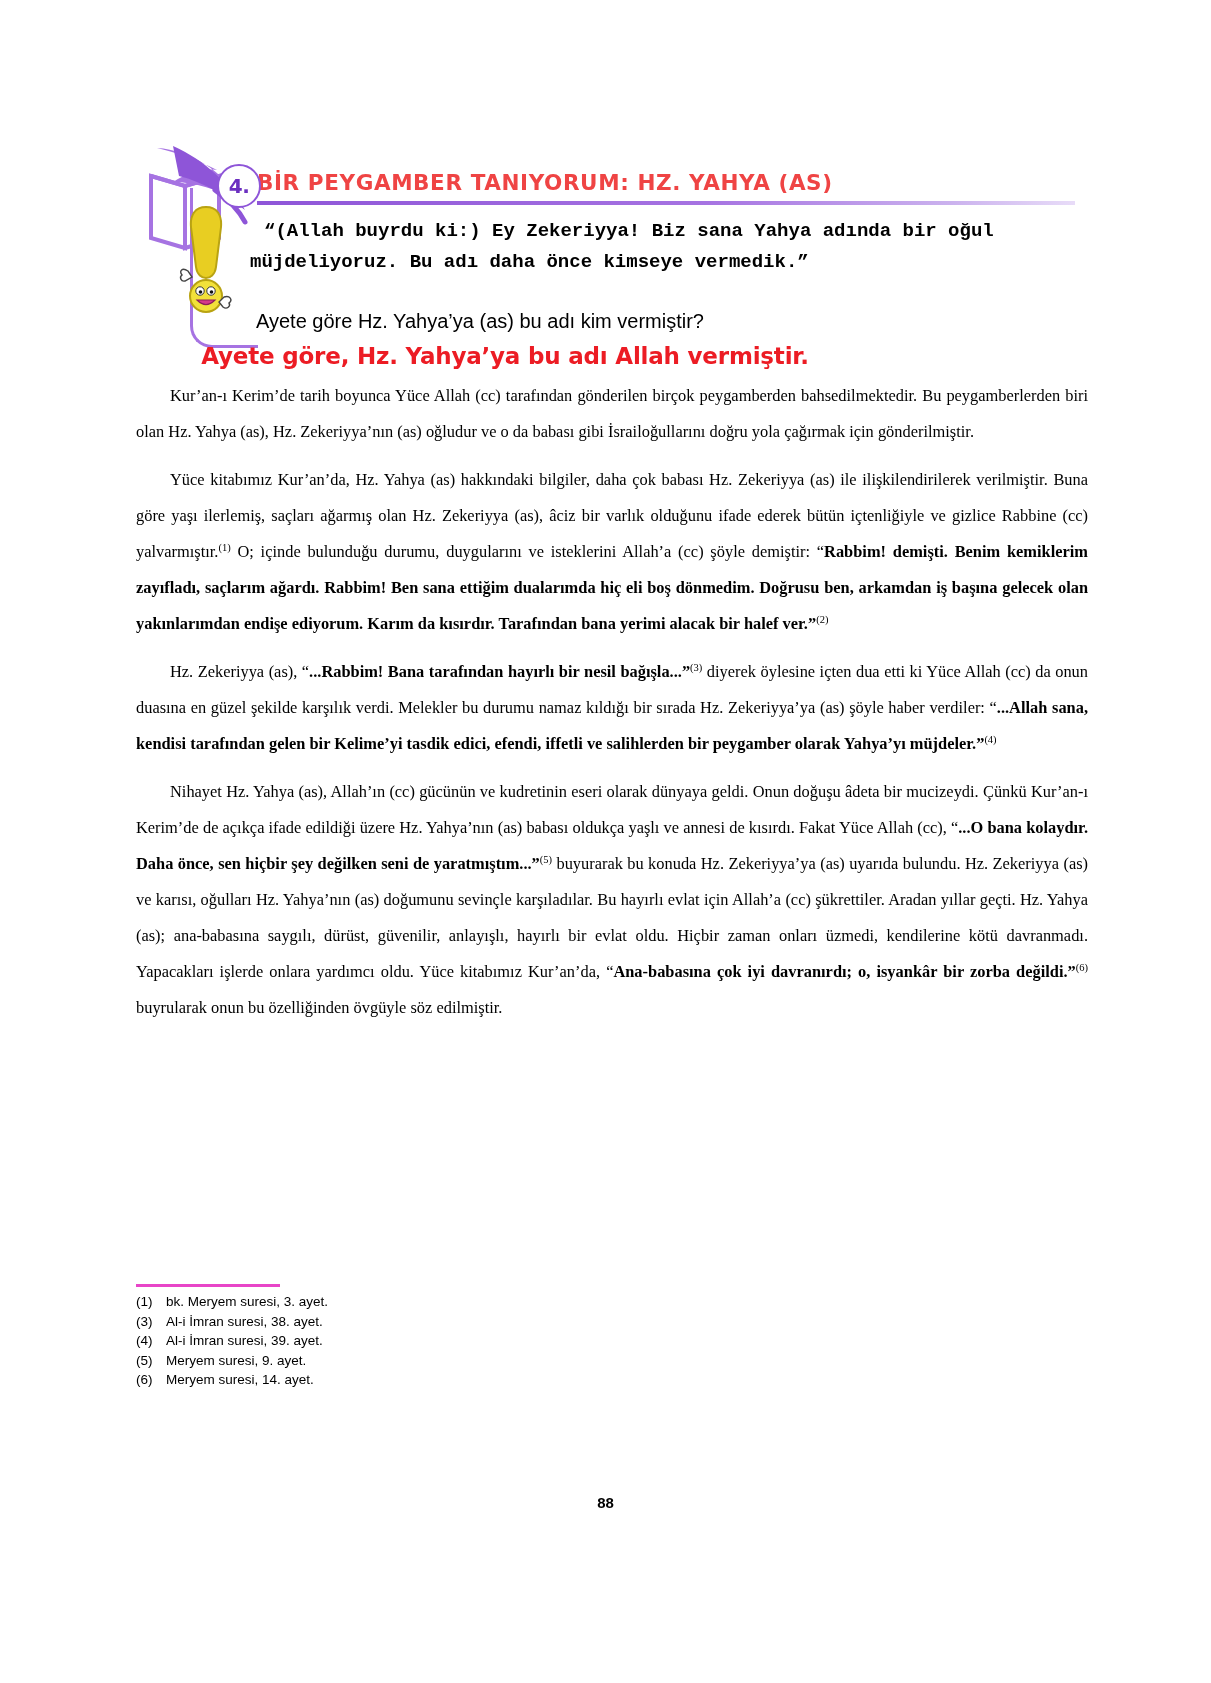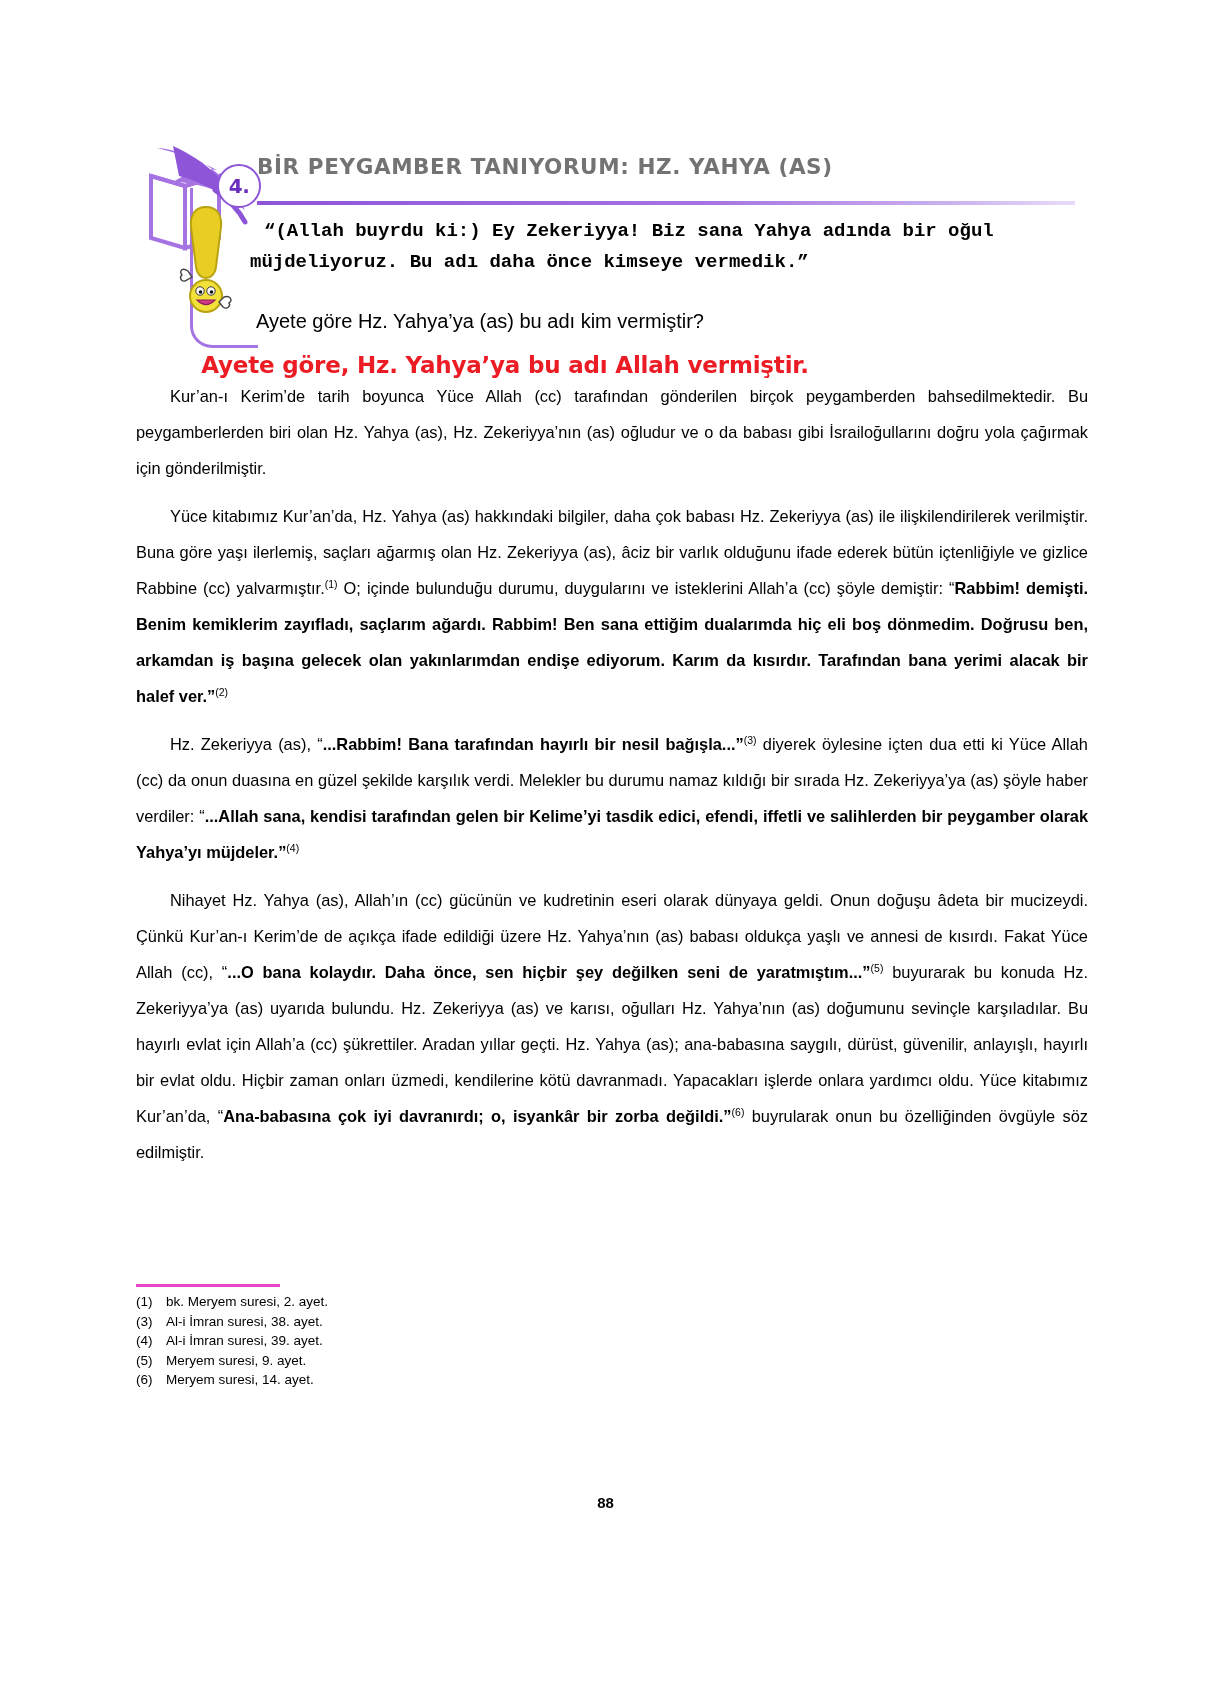--- a/index.html
+++ b/index.html
@@ -54,24 +54,24 @@
     display: flex;
     align-items: center;
     justify-content: center;
     letter-spacing: -0.5px;
     font-family: "DejaVu Sans", sans-serif;
     z-index: 3;
   }
   .header-title {
     position: absolute;
     left: 112px;
-    top: 16px;
+    top: 32px;
     font-size: 21.5px;
     font-weight: bold;
-    color: #737373;
+    color: #ef4444;
     letter-spacing: 0.6px;
     font-family: "DejaVu Sans", sans-serif;
     white-space: nowrap;
   }
   .header-rule {
     position: absolute;
     left: 112px;
     top: 63px;
     width: 818px;
     height: 3.5px;
@@ -123,21 +123,21 @@
   .ayet-question {
     position: absolute;
     left: 256px;
     top: 310px;
     font-size: 20px;
     font-family: "Liberation Sans", sans-serif;
   }
   .answer-red {
     position: absolute;
     left: 0px;
-    top: 352px;
+    top: 343px;
     width: 1010px;
     text-align: center;
     font-size: 23px;
     font-weight: bold;
     color: #ec1c24;
     font-family: "DejaVu Sans", sans-serif;
     letter-spacing: -0.2px;
   }
 
   
@@ -146,21 +146,21 @@
     left: 136px;
     top: 378px;
     width: 952px;
   }
   p.para {
     margin: 0 0 12px 0;
     font-size: 16.4px;
     line-height: 36px;
     text-align: justify;
     text-indent: 34px;
-    font-family: Liberation Sans, sans-serif;
+    font-family: Liberation Serif, serif;
     word-spacing: 0px;
   }
   p.para b { font-weight: bold; }
   sup {
     font-size: 10.5px;
     vertical-align: super;
     line-height: 0;
     font-weight: normal;
   }
 
@@ -252,21 +252,21 @@
   <div class="body-col">
     <p class="para"><span>Kur’an-ı Kerim’de tarih boyunca Yüce Allah (cc) tarafından gönderilen birçok peygamberden bahsedilmektedir. Bu peygamberlerden biri olan Hz. Yahya (as), Hz. Zekeriyya’nın (as) oğludur ve o da babası gibi İsrailoğullarını doğru yola çağırmak için gönderilmiştir.</span></p>
     <p class="para"><span>Yüce kitabımız Kur’an’da, Hz. Yahya (as) hakkındaki bilgiler, daha çok babası Hz. Zekeriyya (as) ile ilişkilendirilerek verilmiştir. Buna göre yaşı ilerlemiş, saçları ağarmış olan Hz. Zekeriyya (as), âciz bir varlık olduğunu ifade ederek bütün içtenliğiyle ve gizlice Rabbine (cc) yalvarmıştır.</span><sup>(1)</sup><span> O; içinde bulunduğu durumu, duygularını ve isteklerini Allah’a (cc) şöyle demiştir: “</span><b>Rabbim! demişti. Benim kemiklerim zayıfladı, saçlarım ağardı. Rabbim! Ben sana ettiğim dualarımda hiç eli boş dönmedim. Doğrusu ben, arkamdan iş başına gelecek olan yakınlarımdan endişe ediyorum. Karım da kısırdır. Tarafından bana yerimi alacak bir halef ver.</b><b>”</b><sup>(2)</sup></p>
     <p class="para"><span>Hz. Zekeriyya (as), “</span><b>...Rabbim! Bana tarafından hayırlı bir nesil bağışla...</b><b>”</b><sup>(3)</sup><span> diyerek öylesine içten dua etti ki Yüce Allah (cc) da onun duasına en güzel şekilde karşılık verdi. Melekler bu durumu namaz kıldığı bir sırada Hz. Zekeriyya’ya (as) şöyle haber verdiler: “</span><b>...Allah sana, kendisi tarafından gelen bir Kelime’yi tasdik edici, efendi, iffetli ve salihlerden bir peygamber olarak Yahya’yı müjdeler.</b><b>”</b><sup>(4)</sup></p>
     <p class="para"><span>Nihayet Hz. Yahya (as), Allah’ın (cc) gücünün ve kudretinin eseri olarak dünyaya geldi. Onun doğuşu âdeta bir mucizeydi. Çünkü Kur’an-ı Kerim’de de açıkça ifade edildiği üzere Hz. Yahya’nın (as) babası oldukça yaşlı ve annesi de kısırdı. Fakat Yüce Allah (cc), “</span><b>...O bana kolaydır. Daha önce, sen hiçbir şey değilken seni de yaratmıştım...</b><b>”</b><sup>(5)</sup><span> buyurarak bu konuda Hz. Zekeriyya’ya (as) uyarıda bulundu. Hz. Zekeriyya (as) ve karısı, oğulları Hz. Yahya’nın (as) doğumunu sevinçle karşıladılar. Bu hayırlı evlat için Allah’a (cc) şükrettiler. Aradan yıllar geçti. Hz. Yahya (as); ana-babasına saygılı, dürüst, güvenilir, anlayışlı, hayırlı bir evlat oldu. Hiçbir zaman onları üzmedi, kendilerine kötü davranmadı. Yapacakları işlerde onlara yardımcı oldu. Yüce kitabımız Kur’an’da, “</span><b>Ana-babasına çok iyi davranırdı; o, isyankâr bir zorba değildi.</b><b>”</b><sup>(6)</sup><span> buyrularak onun bu özelliğinden övgüyle söz edilmiştir.</span></p>
   </div>
 
   <div class="fn-rule"></div>
   <div class="footnotes">
     <div class="footnote">
-      <span class="fn-num">(1)</span><span>bk. Meryem suresi, 2. ayet.</span>
+      <span class="fn-num">(1)</span><span>bk. Meryem suresi, 3. ayet.</span>
     </div>
     <div class="footnote">
       <span class="fn-num">(3)</span><span>Al-i İmran suresi, 38. ayet.</span>
     </div>
     <div class="footnote">
       <span class="fn-num">(4)</span><span>Al-i İmran suresi, 39. ayet.</span>
     </div>
     <div class="footnote">
       <span class="fn-num">(5)</span><span>Meryem suresi, 9. ayet.</span>
     </div>

